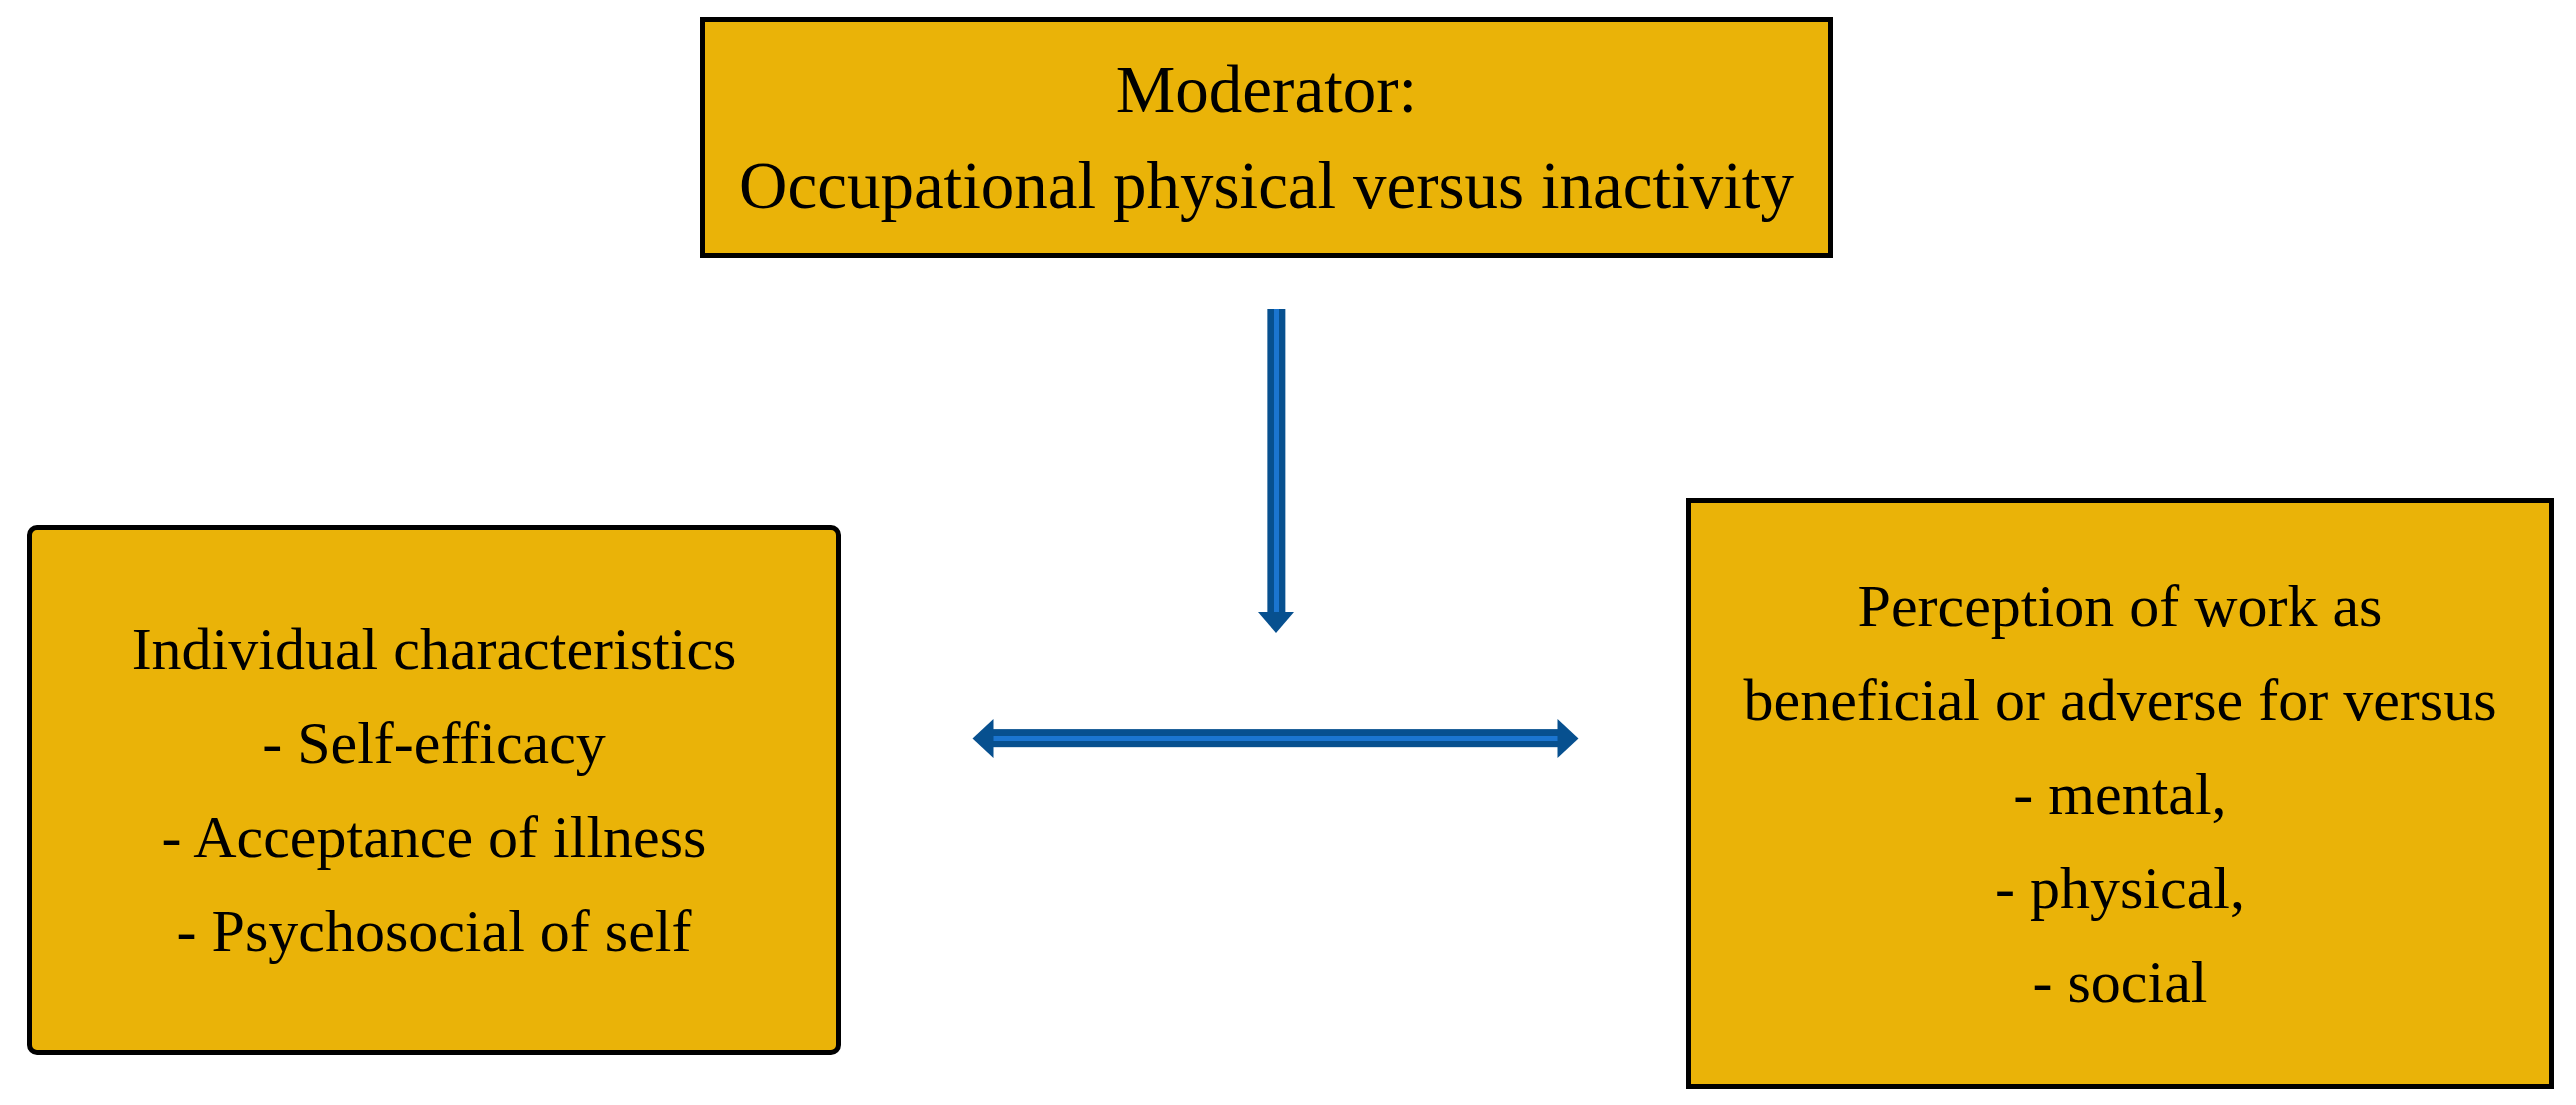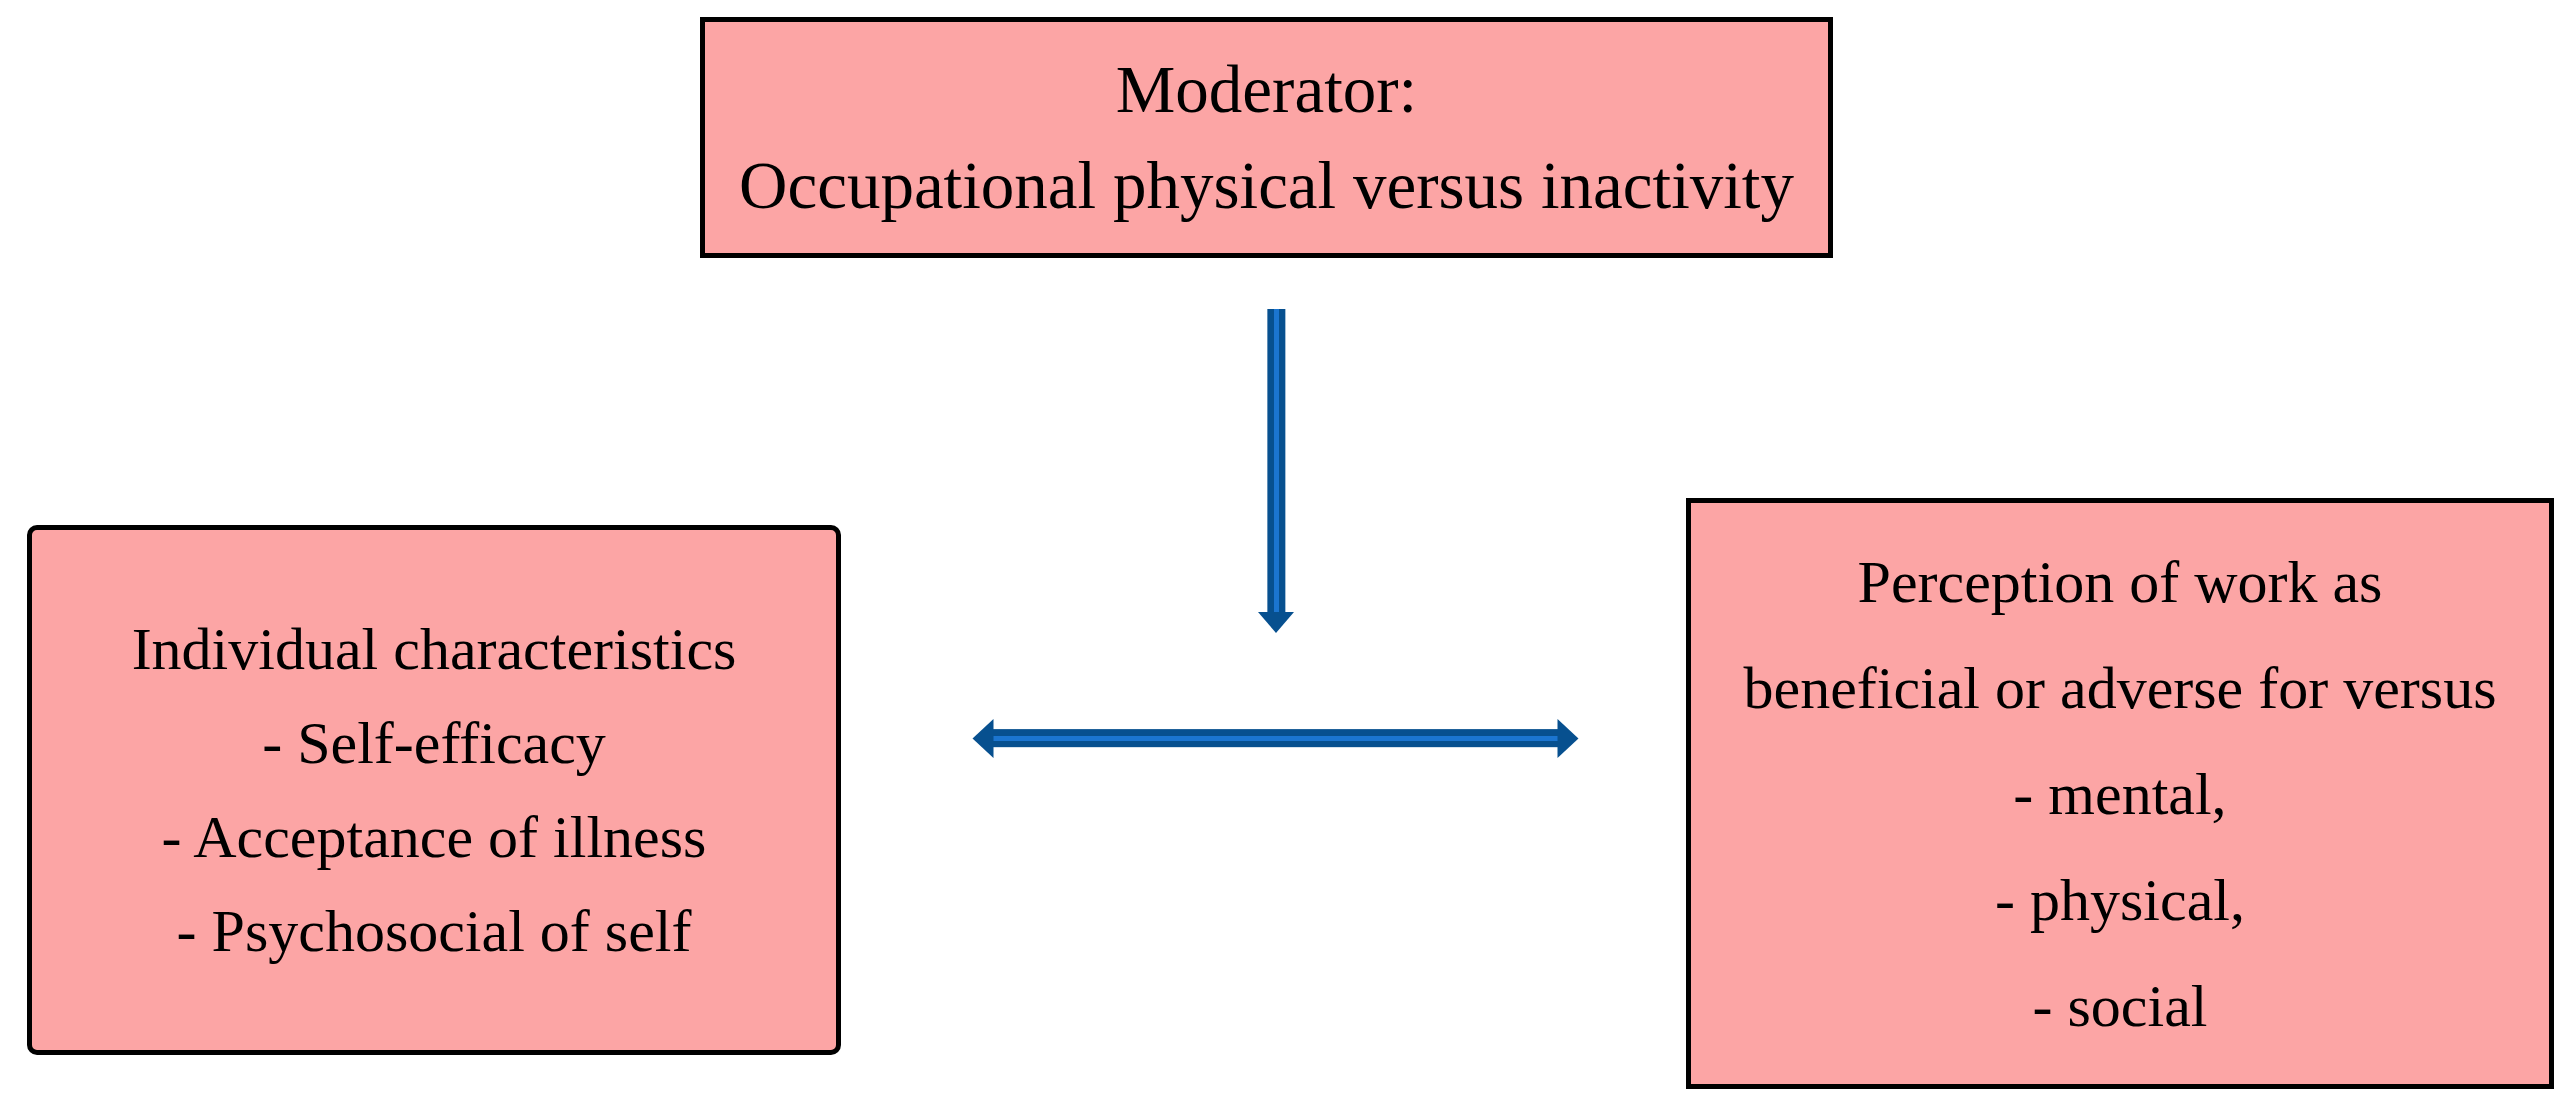--- a/index.html
+++ b/index.html
@@ -13,21 +13,21 @@
     height: 1106px;
     background: #ffffff;
     overflow: hidden;
     font-family: "Liberation Serif", "DejaVu Serif", serif;
     color: #000000;
   }
   .box {
     position: absolute;
     box-sizing: border-box;
     border: 5px solid #000000;
-    background: #fca5a5;
+    background: #eab308;
     display: flex;
     flex-direction: column;
     justify-content: center;
     align-items: center;
     text-align: right;
   }
   .box .line {
     font-size: 60px;
     line-height: 94px;
     white-space: nowrap;
@@ -47,21 +47,20 @@
     top: 525px;
     width: 814px;
     height: 530px;
     border-radius: 10px;
   }
   #box-perception {
     left: 1686px;
     top: 498px;
     width: 868px;
     height: 591px;
-    gap: 12px;
   }
   #arrow-down {
     position: absolute;
     left: 1258px;
     top: 308px;
   }
   #arrow-double {
     position: absolute;
     left: 972px;
     top: 719px;

